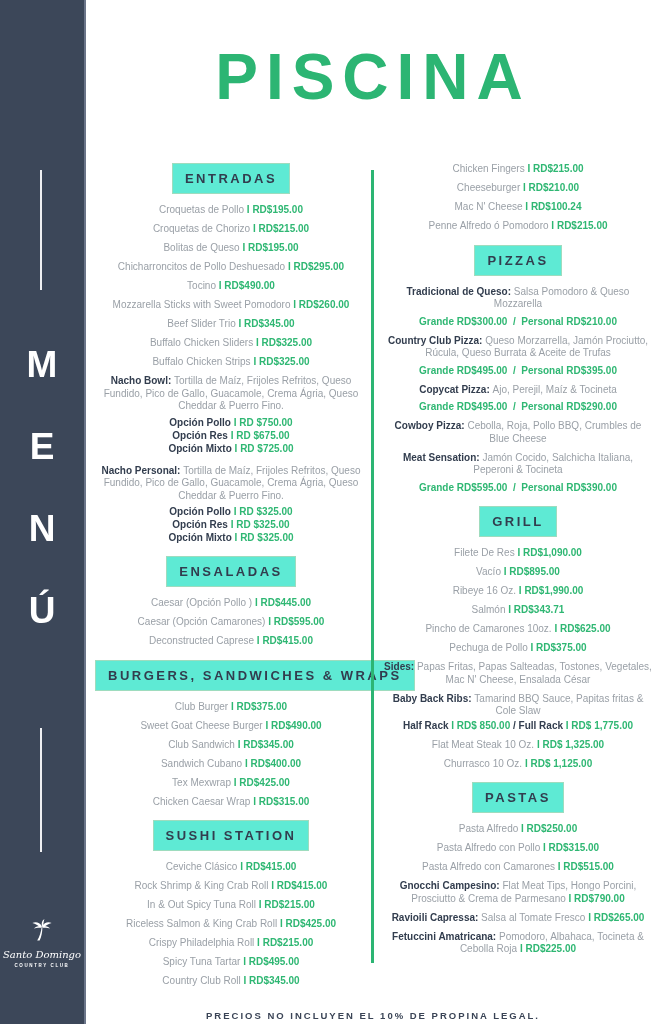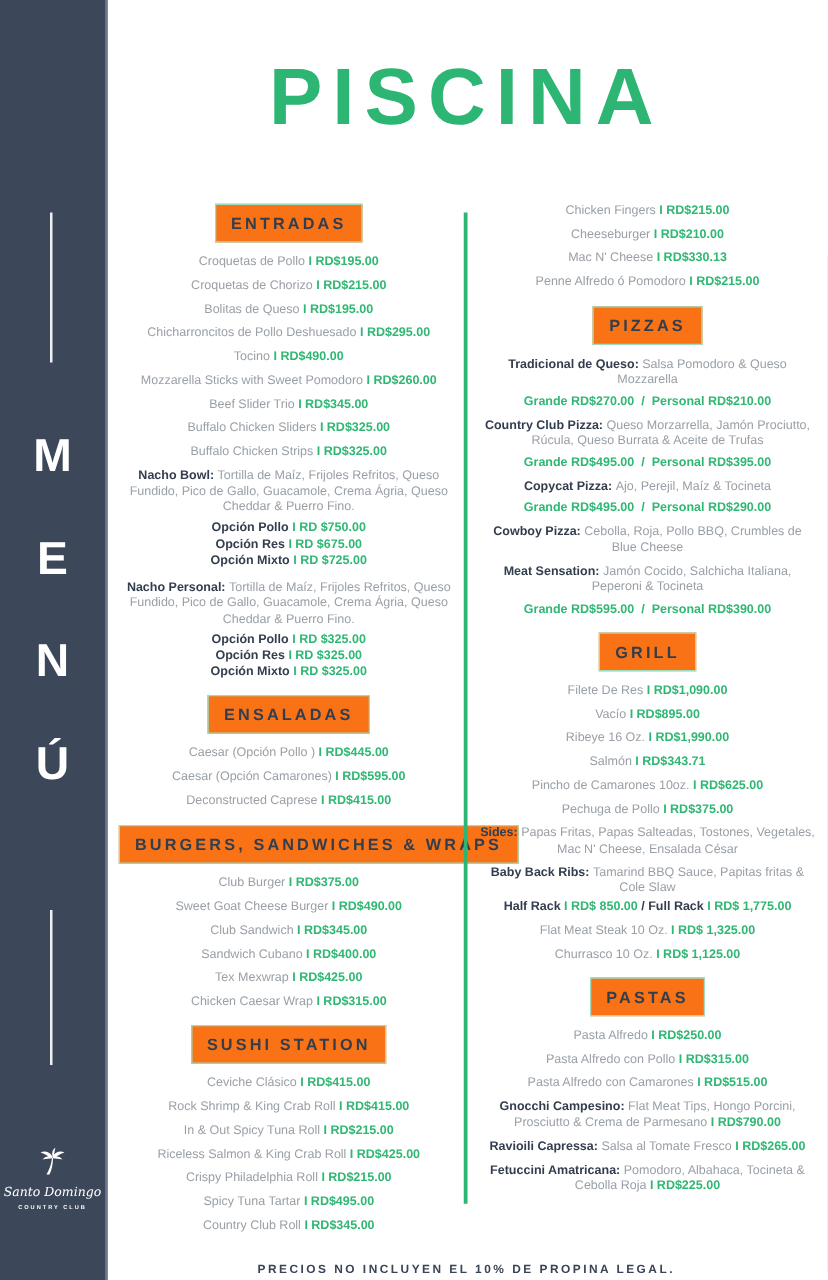--- a/index.html
+++ b/index.html
@@ -19,21 +19,21 @@
   
   .title{position:absolute;top:40px;left:84px;right:0;margin:0;text-align:center;
          font-size:64px;font-weight:700;letter-spacing:8px;color:#2cb573;}
   .divider{position:absolute;left:371px;top:170px;width:3px;height:793px;background:#2cb573;}
   .col{position:absolute;top:163px;text-align:center;}
   .col-left{left:95px;width:272px;}
   .col-right{left:384px;width:268px;}
   .sec{margin-bottom:12px;}
   .sec-hw{margin-bottom:10px;}
   .sec-h{display:inline-block;border:1px solid #9edcbe;padding:7px 12px;font-size:13px;
-         font-weight:700;letter-spacing:2.5px;color:#323d4e;white-space:nowrap;background:#f97316;}
+         font-weight:700;letter-spacing:2.5px;color:#323d4e;white-space:nowrap;background:#5eead4;}
   .mi{font-size:10px;line-height:1.25;color:#9aa0a7;margin-bottom:6.5px;}
   .mi.options,.mi.racks-item{margin-bottom:10px;}
   .nm{color:#9aa0a7;}
   .pr{color:#2fb773;font-weight:700;}
   .lbl{color:#323d4e;font-weight:700;}
   .opts{margin-top:3px;}
   .opt{line-height:1.3;}
   .sizes{margin-top:5px;}
   .racks{margin-top:2px;}
   .footer{position:absolute;top:1010px;left:84px;right:0;text-align:center;font-size:9.5px;
@@ -135,30 +135,30 @@
           <div class="mi simple"><span class="nm">Country Club Roll </span><span class="pr">I RD$345.00</span></div>
         </div>
       </section>
     </div>
   <div class="divider"></div>
   <div class="col col-right">
       <section class="sec">
         <div class="sec-items">
           <div class="mi simple"><span class="nm">Chicken Fingers </span><span class="pr">I RD$215.00</span></div>
           <div class="mi simple"><span class="nm">Cheeseburger </span><span class="pr">I RD$210.00</span></div>
-          <div class="mi simple"><span class="nm">Mac N' Cheese </span><span class="pr">I RD$330.13</span></div>
+          <div class="mi simple"><span class="nm">Mac N' Cheese </span><span class="pr">I RD$100.24</span></div>
           <div class="mi simple"><span class="nm">Penne Alfredo ó Pomodoro </span><span class="pr">I RD$215.00</span></div>
         </div>
       </section>
       <section class="sec">
         <div class="sec-hw"><div class="sec-h">PIZZAS</div></div>
         <div class="sec-items">
           <div class="mi pizza">
             <div class="ihead"><span class="lbl">Tradicional de Queso: </span><span class="nm">Salsa Pomodoro &amp; Queso Mozzarella</span></div>
-            <div class="sizes"><span class="pr">Grande RD$270.00</span><span class="pr">&nbsp;&nbsp;/&nbsp;&nbsp;</span><span class="pr">Personal RD$210.00</span></div>
+            <div class="sizes"><span class="pr">Grande RD$300.00</span><span class="pr">&nbsp;&nbsp;/&nbsp;&nbsp;</span><span class="pr">Personal RD$210.00</span></div>
           </div>
           <div class="mi pizza">
             <div class="ihead"><span class="lbl">Country Club Pizza: </span><span class="nm">Queso Morzarrella, Jamón Prociutto, Rúcula, Queso Burrata &amp; Aceite de Trufas</span></div>
             <div class="sizes"><span class="pr">Grande RD$495.00</span><span class="pr">&nbsp;&nbsp;/&nbsp;&nbsp;</span><span class="pr">Personal RD$395.00</span></div>
           </div>
           <div class="mi pizza">
             <div class="ihead"><span class="lbl">Copycat Pizza: </span><span class="nm">Ajo, Perejil, Maíz &amp; Tocineta</span></div>
             <div class="sizes"><span class="pr">Grande RD$495.00</span><span class="pr">&nbsp;&nbsp;/&nbsp;&nbsp;</span><span class="pr">Personal RD$290.00</span></div>
           </div>
           <div class="mi pizza">

